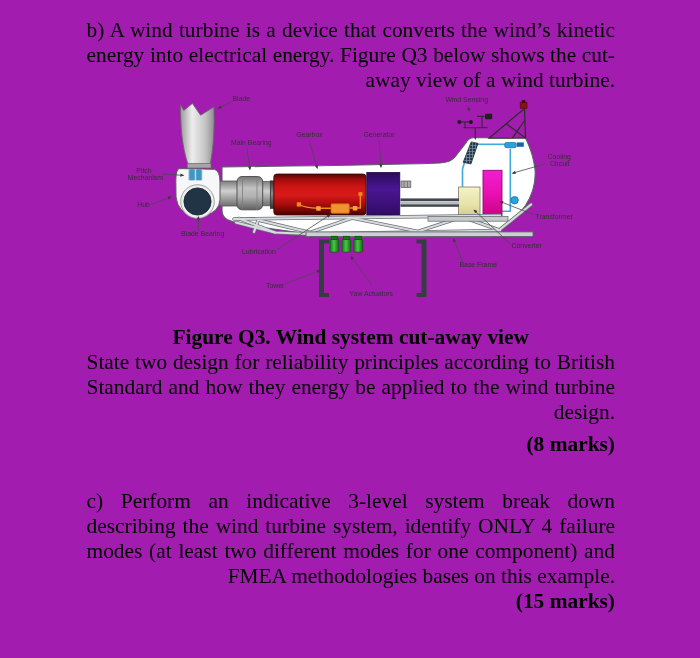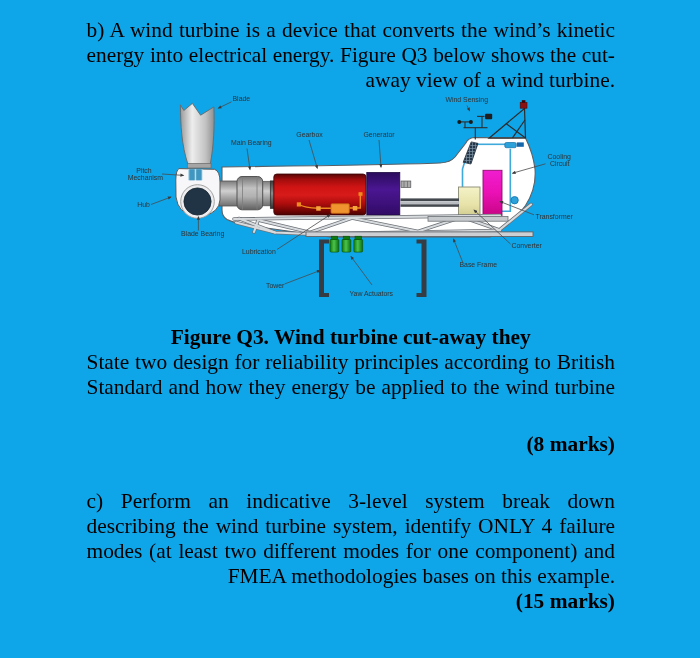--- a/index.html
+++ b/index.html
@@ -1,16 +1,16 @@
 <!DOCTYPE html>
 <html><head>
 <meta charset="utf-8">
 <style>
   html,body{margin:0;padding:0;background:#fff;}
-  .page{position:relative;width:700px;height:658px;background:#0ea5e9;overflow:hidden;
+  .page{position:relative;width:700px;height:658px;background:#a21caf;overflow:hidden;
         font-family:"Liberation Serif", serif;color:#000;}
   .txt{position:absolute;left:86.5px;width:528.5px;font-size:21.4px;line-height:25px;}
   .jl{text-align:justify;text-align-last:justify;}
   .ll{text-align:right;}
   .ctr{text-align:center;font-weight:bold;}
   .rgt{text-align:right;font-weight:bold;}
 </style>
 </head>
 <body>
 <div class="page">
@@ -224,23 +224,24 @@
       <path d="M372,285 L351,256.5" marker-end="url(#ah)"></path>
       <path d="M284.5,284 L320,270.5" marker-end="url(#ah)"></path>
       <path d="M277,249.5 L330,214.8" marker-end="url(#ah)"></path>
       <path d="M162,174 L183.5,175.4" marker-end="url(#ah)"></path>
       <path d="M151,204.5 L171,197" marker-end="url(#ah)"></path>
       <path d="M198.4,230.5 L198.4,216.8" marker-end="url(#ah)"></path>
     </g>
   </svg>
 
   <div class="txt" style="top:325px;">
-    <div class="ctr">Figure Q3. Wind turbine cut-away they</div>
+    <div class="ctr">Figure Q3. Wind system cut-away view</div>
     <div class="jl">State two design for reliability principles according to British</div>
     <div class="jl">Standard and how they energy be applied to the wind turbine</div>
+    <div class="ll">design.</div>
   </div>
   <div class="txt rgt" style="top:432px;">(8 marks)</div>
 
   <div class="txt" style="top:488.9px;">
     <div class="jl">c) Perform an indicative 3-level system break down</div>
     <div class="jl">describing the wind turbine system, identify ONLY 4 failure</div>
     <div class="jl">modes (at least two different modes for one component) and</div>
     <div class="ll">FMEA methodologies bases on this example.</div>
     <div class="rgt">(15 marks)</div>
   </div>

